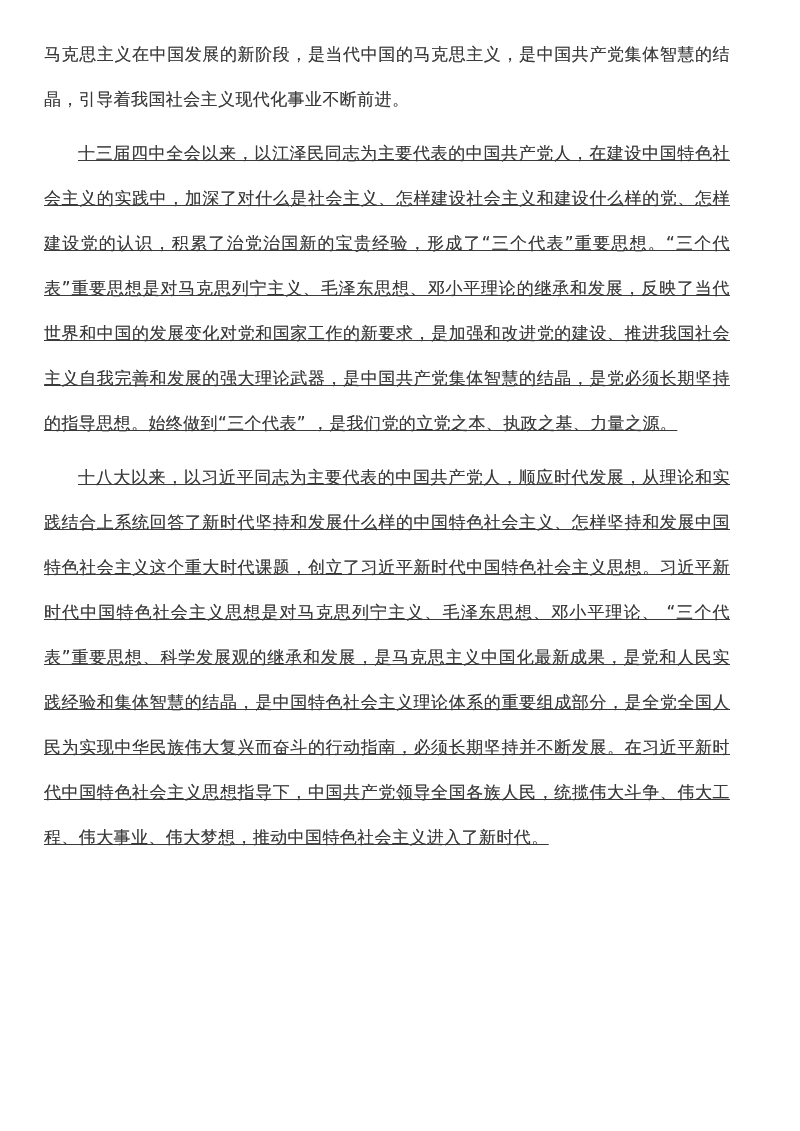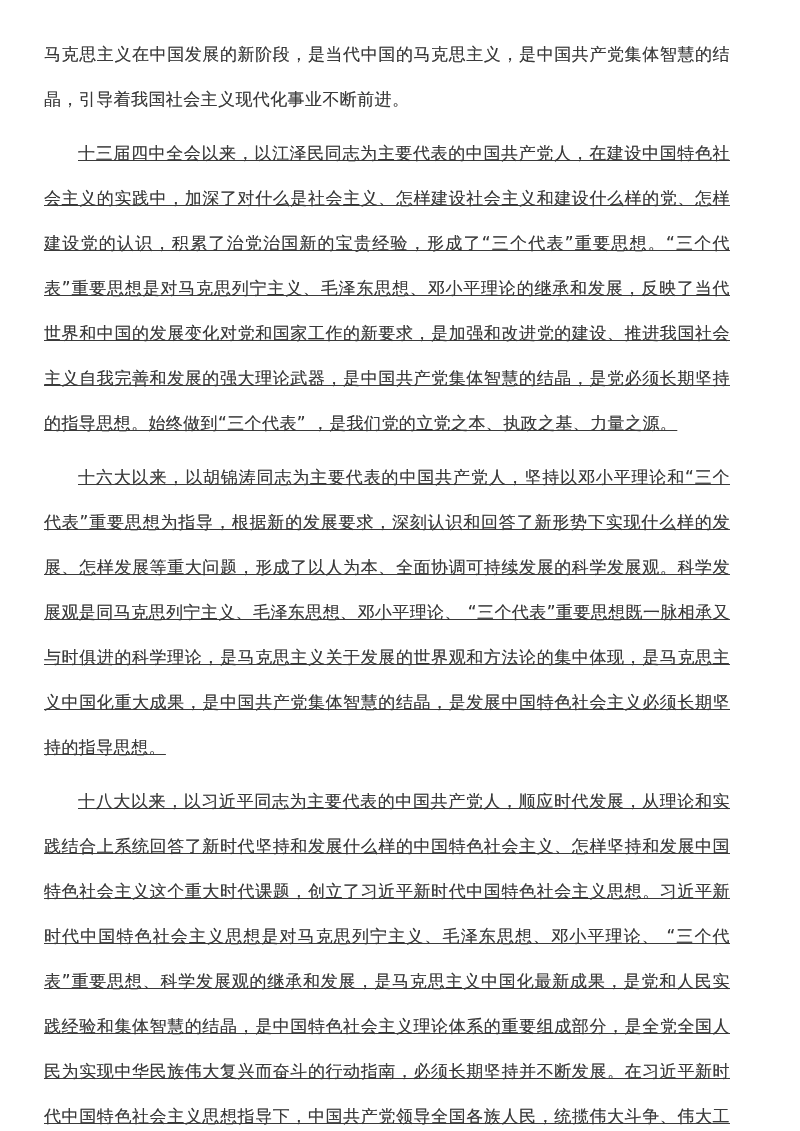--- a/index.html
+++ b/index.html
@@ -37,16 +37,15 @@
   }
 </style>
 </head>
 <body>
 
 <div class="page">
   <p class="para">马克思主义在中国发展的新阶段，是当代中国的马克思主义，是中国共产党集体智慧的结晶，引导着我国社会主义现代化事业不断前进。</p>
 
   <p class="para indent">十三届四中全会以来，以江泽民同志为主要代表的中国共产党人，在建设中国特色社会主义的实践中，加深了对什么是社会主义、怎样建设社会主义和建设什么样的党、怎样建设党的认识，积累了治党治国新的宝贵经验，形成了“三个代表”重要思想。“三个代表”重要思想是对马克思列宁主义、毛泽东思想、邓小平理论的继承和发展，反映了当代世界和中国的发展变化对党和国家工作的新要求，是加强和改进党的建设、推进我国社会主义自我完善和发展的强大理论武器，是中国共产党集体智慧的结晶，是党必须长期坚持的指导思想。始终做到“三个代表” ，是我们党的立党之本、执政之基、力量之源。</p>
 
-  <p class="para indent">十六大以来，以胡锦涛同志为主要代表的中国共产党人，坚持以邓小平理论和“三个代表”重要思想为指导，根据新的发展要求，深刻认识和回答了新形势下实现什么样的发展、怎样发展等重大问题，形成了以人为本、全面协调可持续发展的科学发展观。科学发展观是同马克思列宁主义、毛泽东思想、邓小平理论、 “三个代表”重要思想既一脉相承又与时俱进的科学理论，是马克思主义关于发展的世界观和方法论的集中体现，是马克思主义中国化重大成果，是中国共产党集体智慧的结晶，是发展中国特色社会主义必须长期坚持的指导思想。</p>
 
   <p class="para indent">十八大以来，以习近平同志为主要代表的中国共产党人，顺应时代发展，从理论和实践结合上系统回答了新时代坚持和发展什么样的中国特色社会主义、怎样坚持和发展中国特色社会主义这个重大时代课题，创立了习近平新时代中国特色社会主义思想。习近平新时代中国特色社会主义思想是对马克思列宁主义、毛泽东思想、邓小平理论、 “三个代表”重要思想、科学发展观的继承和发展，是马克思主义中国化最新成果，是党和人民实践经验和集体智慧的结晶，是中国特色社会主义理论体系的重要组成部分，是全党全国人民为实现中华民族伟大复兴而奋斗的行动指南，必须长期坚持并不断发展。在习近平新时代中国特色社会主义思想指导下，中国共产党领导全国各族人民，统揽伟大斗争、伟大工程、伟大事业、伟大梦想，推动中国特色社会主义进入了新时代。</p>
 </div>
 
 </body></html>

